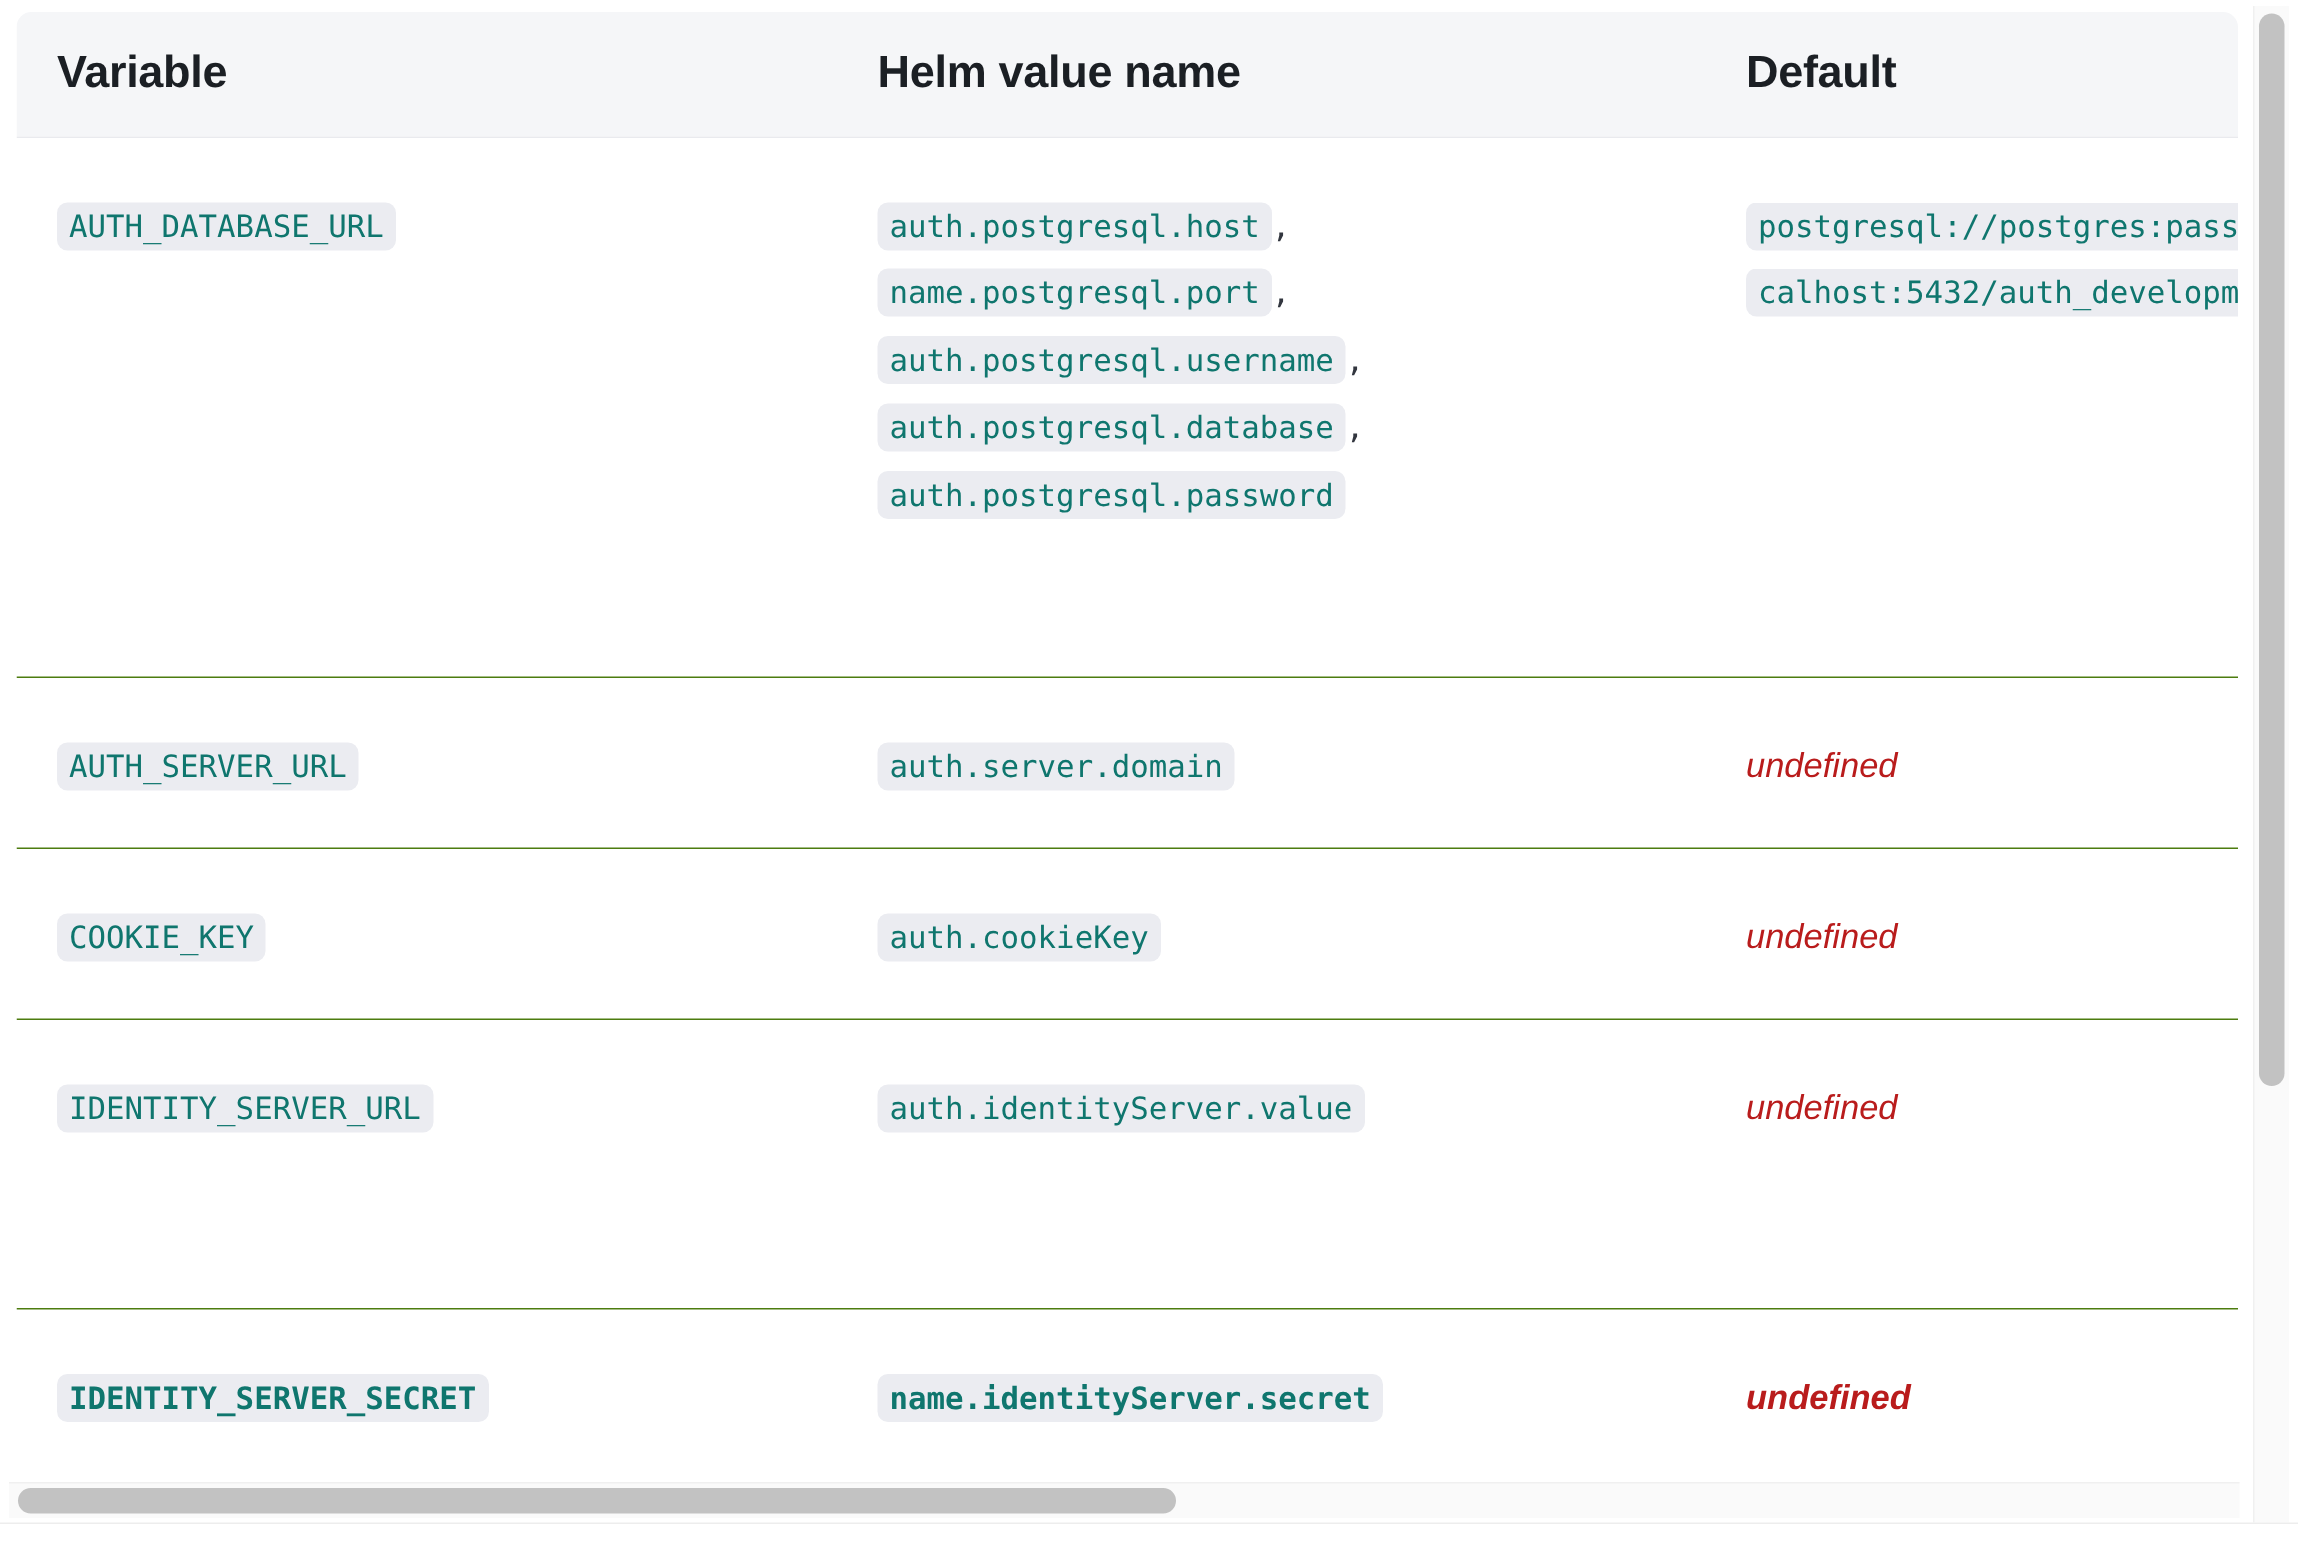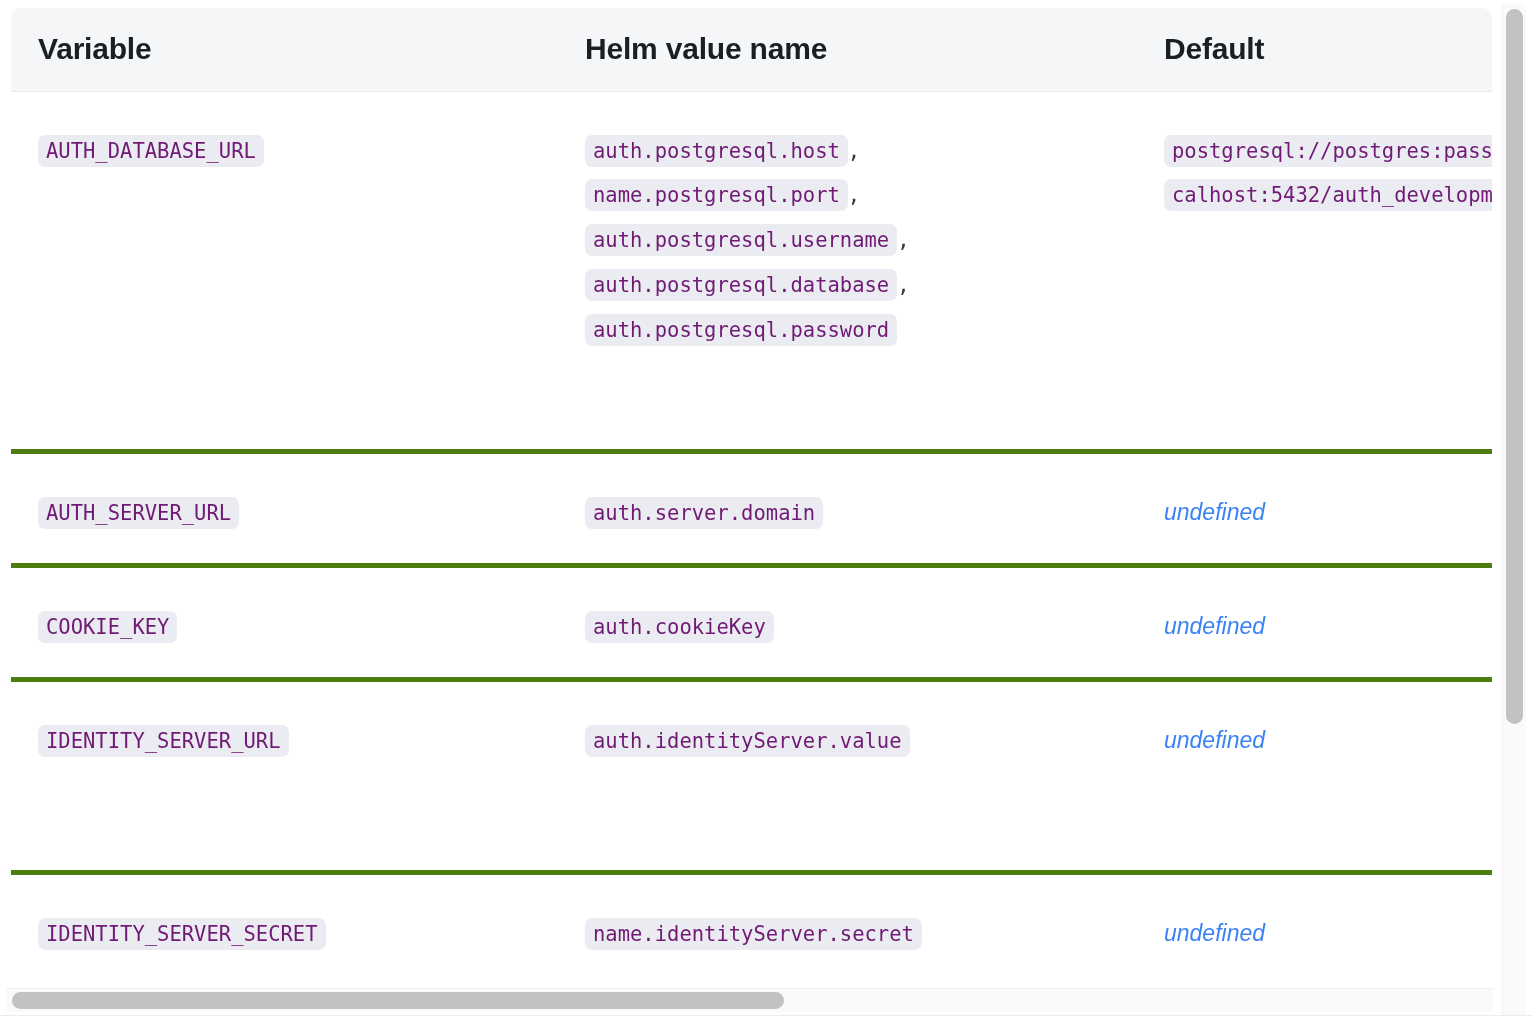--- a/index.html
+++ b/index.html
@@ -65,21 +65,21 @@
   thead th .th-inner { padding-left: 27px; }
   thead th.th-var   .th-inner { padding-left: 27px; }
   thead th.th-helm  .th-inner { padding-left: 37px; }
   thead th.th-def   .th-inner { padding-left: 26px; }
 
   thead tr { border-bottom: 1px solid #e9eaee; }
 
   tbody td {
     vertical-align: top;
     padding: 0;
-    border-top: 5px solid #4d7c0f;
+    border-top: 1px solid #4d7c0f;
     color: #24292f;
     background: #ffffff;
     box-sizing: border-box;
   }
   tbody tr:first-child td { border-top: none; }
 
   tbody td .cell {
     padding-top: 36px;
     padding-bottom: 14px;
     padding-left: 27px;
@@ -87,48 +87,48 @@
     line-height: 1.95;
   }
   tbody td.td-helm .cell { padding-left: 37px; }
   tbody td.td-def  .cell { padding-left: 26px; }
 
   
   tr.r0 td { height: 360px; }
   tr.r1 td { height: 114px; }
   tr.r2 td { height: 114px; }
   tr.r3 td { height: 193px; }
-  tr.r4 td { height: 111px; }
+  tr.r4 td { height: 111px; font-weight: bold; }
 
   
   code.chip {
     font-family: "DejaVu Sans Mono", "Liberation Mono", monospace;
     font-size: 20.5px;
     background: #ebecf1;
-    color: #701a75;
+    color: #0f766e;
     border-radius: 7px;
     padding: 4px 8px;
     white-space: pre;
     box-decoration-break: clone;
     margin-top: 40px;
     -webkit-box-decoration-break: clone;
   }
   code.chip.wrap {
     white-space: pre-wrap;
     word-break: break-all;
   }
   .comma {
     font-family: "DejaVu Sans Mono", "Liberation Mono", monospace;
     font-size: 20.5px;
     color: #32363f;
   }
   .undef {
     font-style: italic;
     font-size: 23px;
-    color: #3b82f6;
+    color: #b91c1c;
   }
 
   
   #v-scroll-track {
     position: absolute;
     right: 6px;
     top: 4px;
     width: 23px;
     height: 1022px;
     background: #fafafa;

